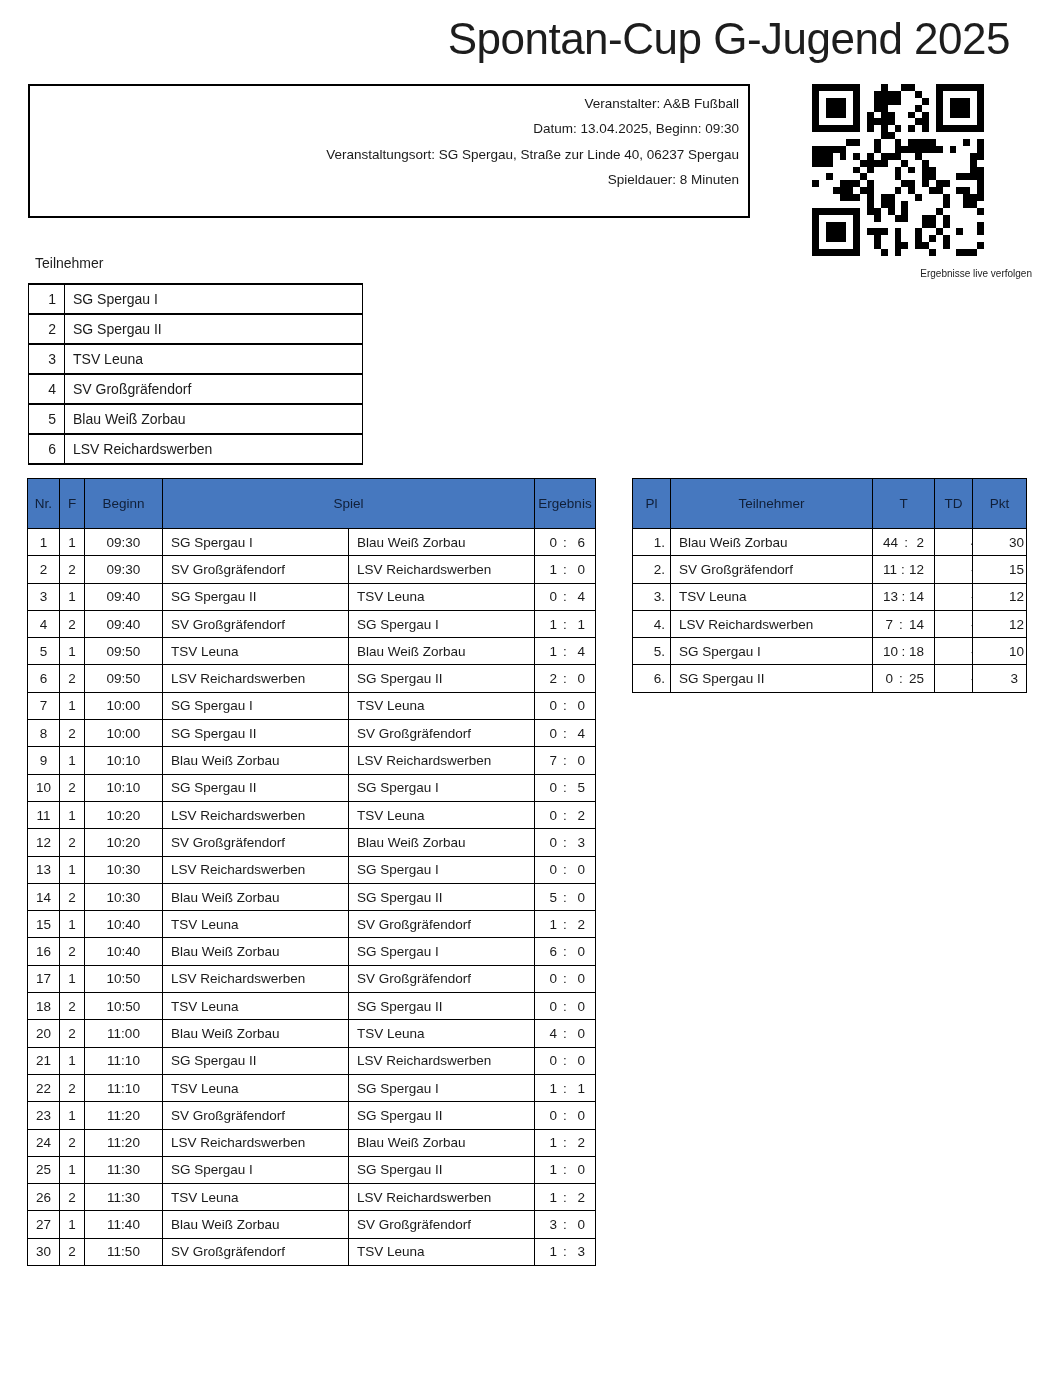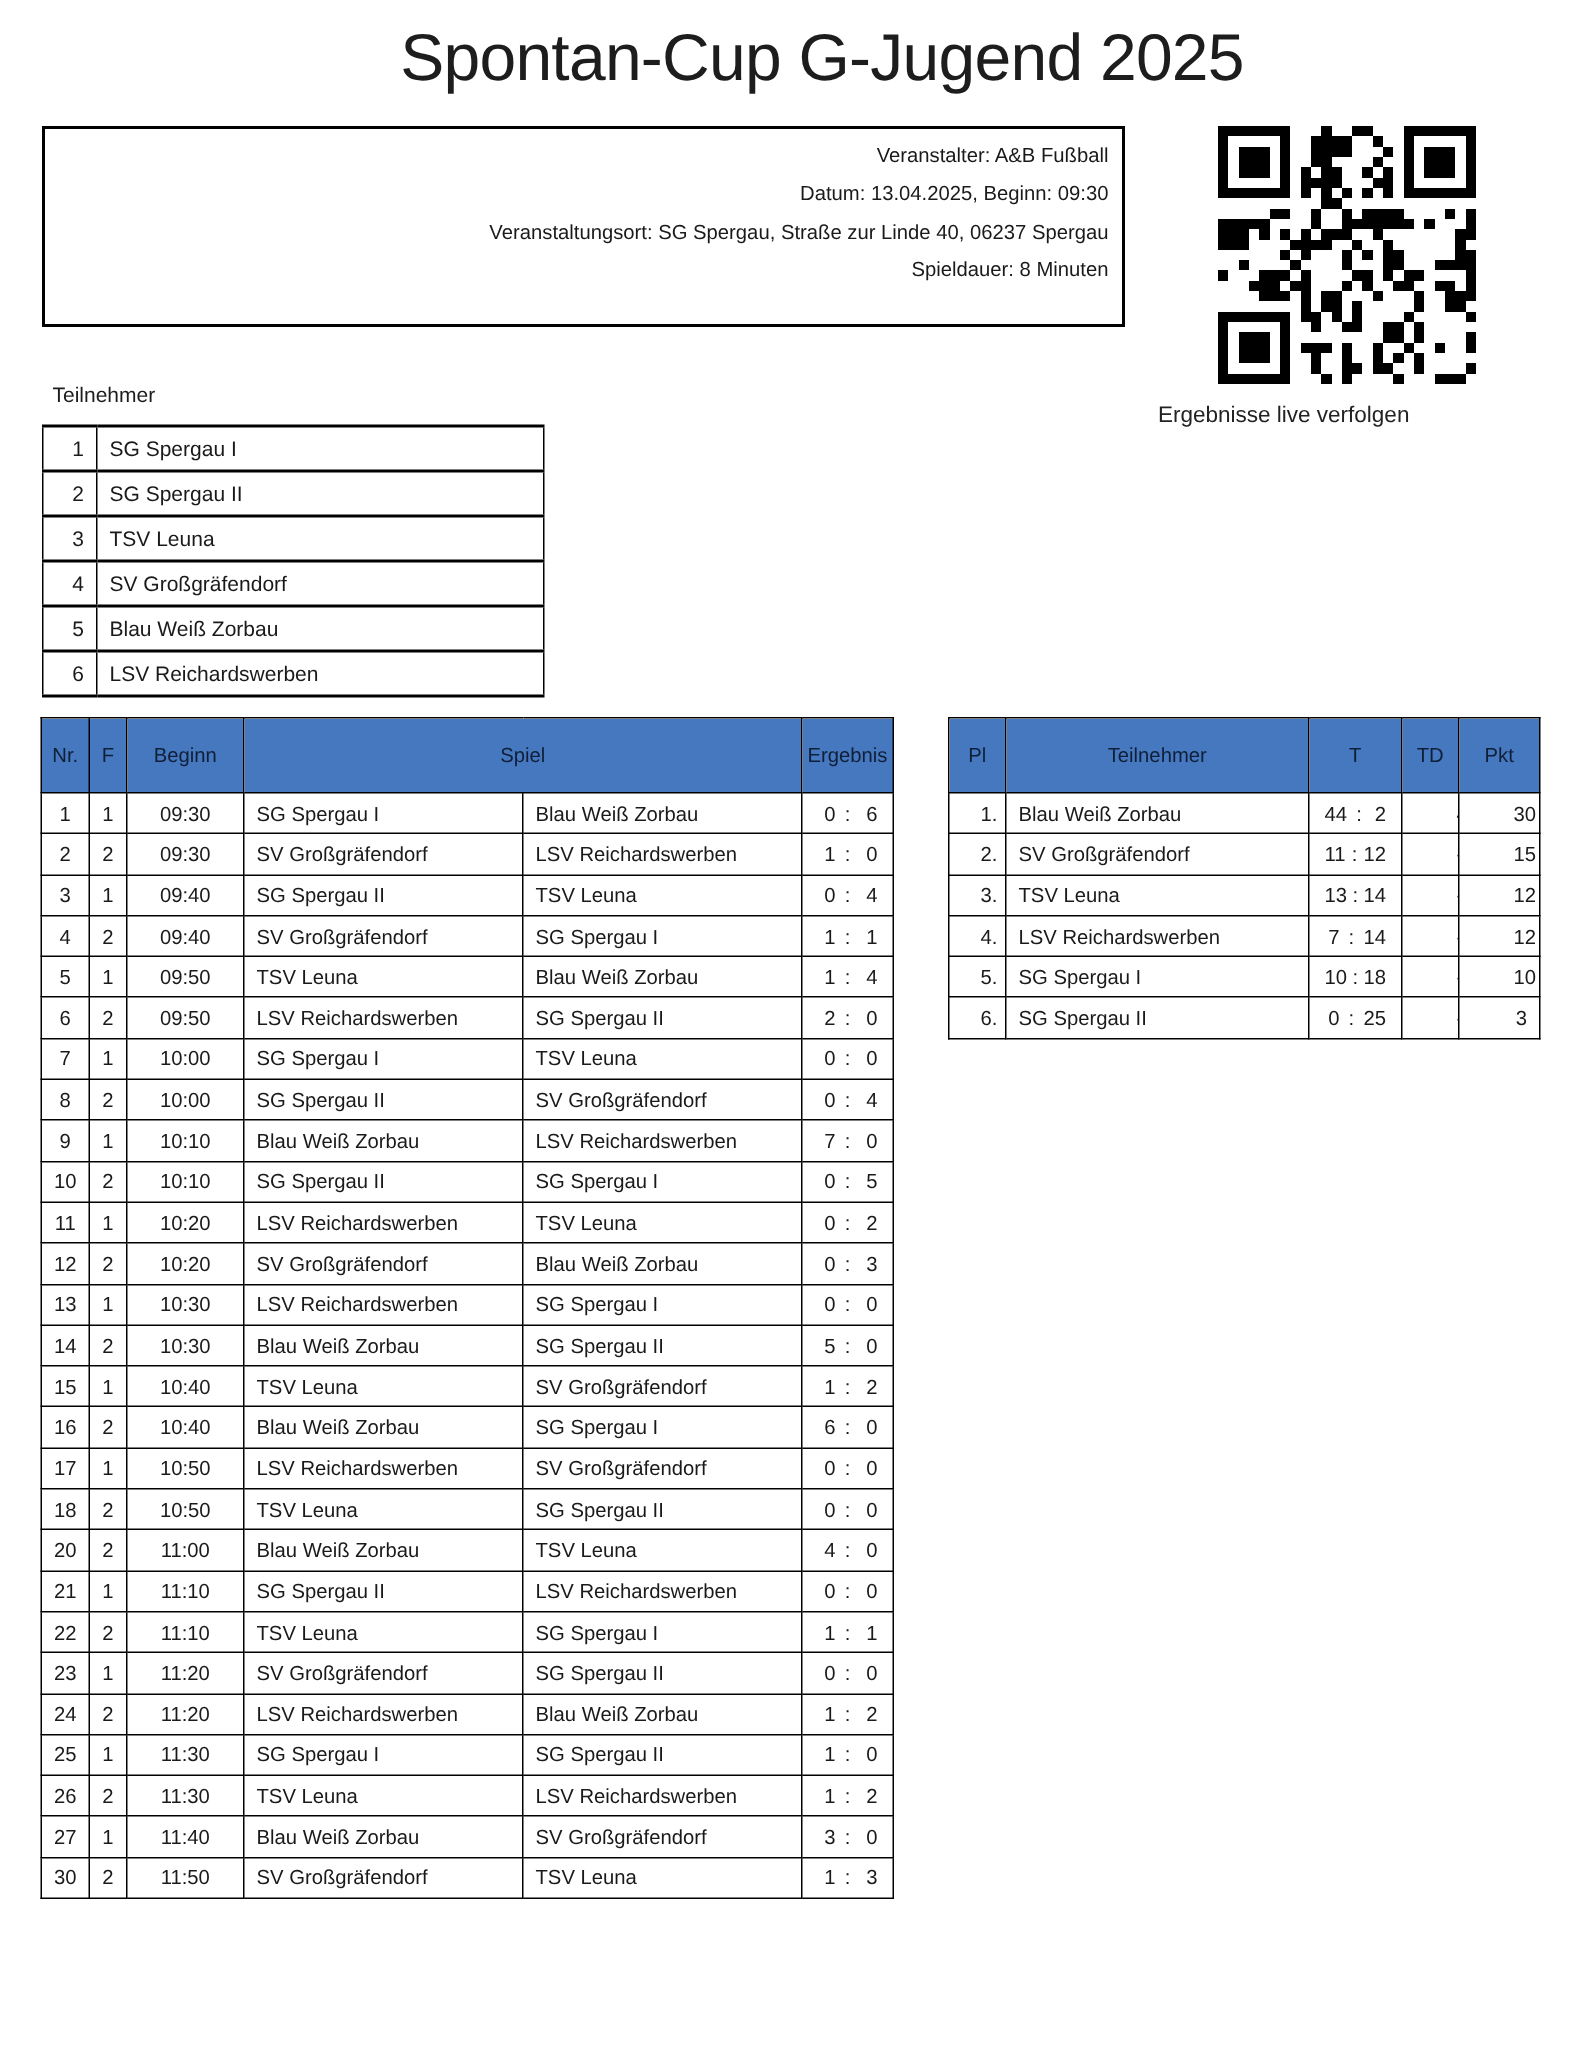--- a/index.html
+++ b/index.html
@@ -7,35 +7,35 @@
     --htext:#101f38;
     --text:#1a1a1a;
     --border:#000000;
   }
   html,body{margin:0;padding:0;}
   body{
     width:1056px;height:1379px;position:relative;background:#ffffff;
     font-family:"Liberation Sans", sans-serif;color:var(--text);
   }
   .page-title{
-    position:absolute;top:14px;left:0;width:1010px;text-align:center;
-    font-size:44px;line-height:50px;font-weight:400;letter-spacing:-0.5px;color:#1d1d1d;margin-left:43px;
+    position:absolute;top:14px;left:0;width:1010px;text-align:right;
+    font-size:44px;line-height:50px;font-weight:400;letter-spacing:-0.5px;color:#1d1d1d;
   }
   .info-box{
     position:absolute;left:28px;top:84px;width:700px;height:120px;
     border:2px solid var(--border);padding:5px 9px;text-align:right;
   }
   .info-box .line{
     font-size:13.5px;line-height:25.4px;white-space:nowrap;
   }
   .qr-wrap{position:absolute;left:812px;top:84px;width:172px;height:172px;}
   .qr-wrap svg{width:172px;height:172px;display:block;}
   .qr-caption{
-    position:absolute;left:772px;top:268px;width:260px;text-align:left;
-    font-size:15px;color:#222222;
+    position:absolute;left:772px;top:268px;width:260px;text-align:right;
+    font-size:10px;color:#222222;
   }
   .participants-heading{
     position:absolute;left:35px;top:255px;font-size:14px;color:#1d1d1d;
   }
   table{border-collapse:collapse;table-layout:fixed;}
   td,th{border:1.5px solid var(--border);overflow:hidden;white-space:nowrap;}
   .participants-table{position:absolute;left:28px;top:283px;width:334px;}
   .participants-table td{height:26px;font-size:14px;}
   .participants-table td{border-width:2px 1.5px;}
   .p-nr{text-align:right;padding-right:8px;}

